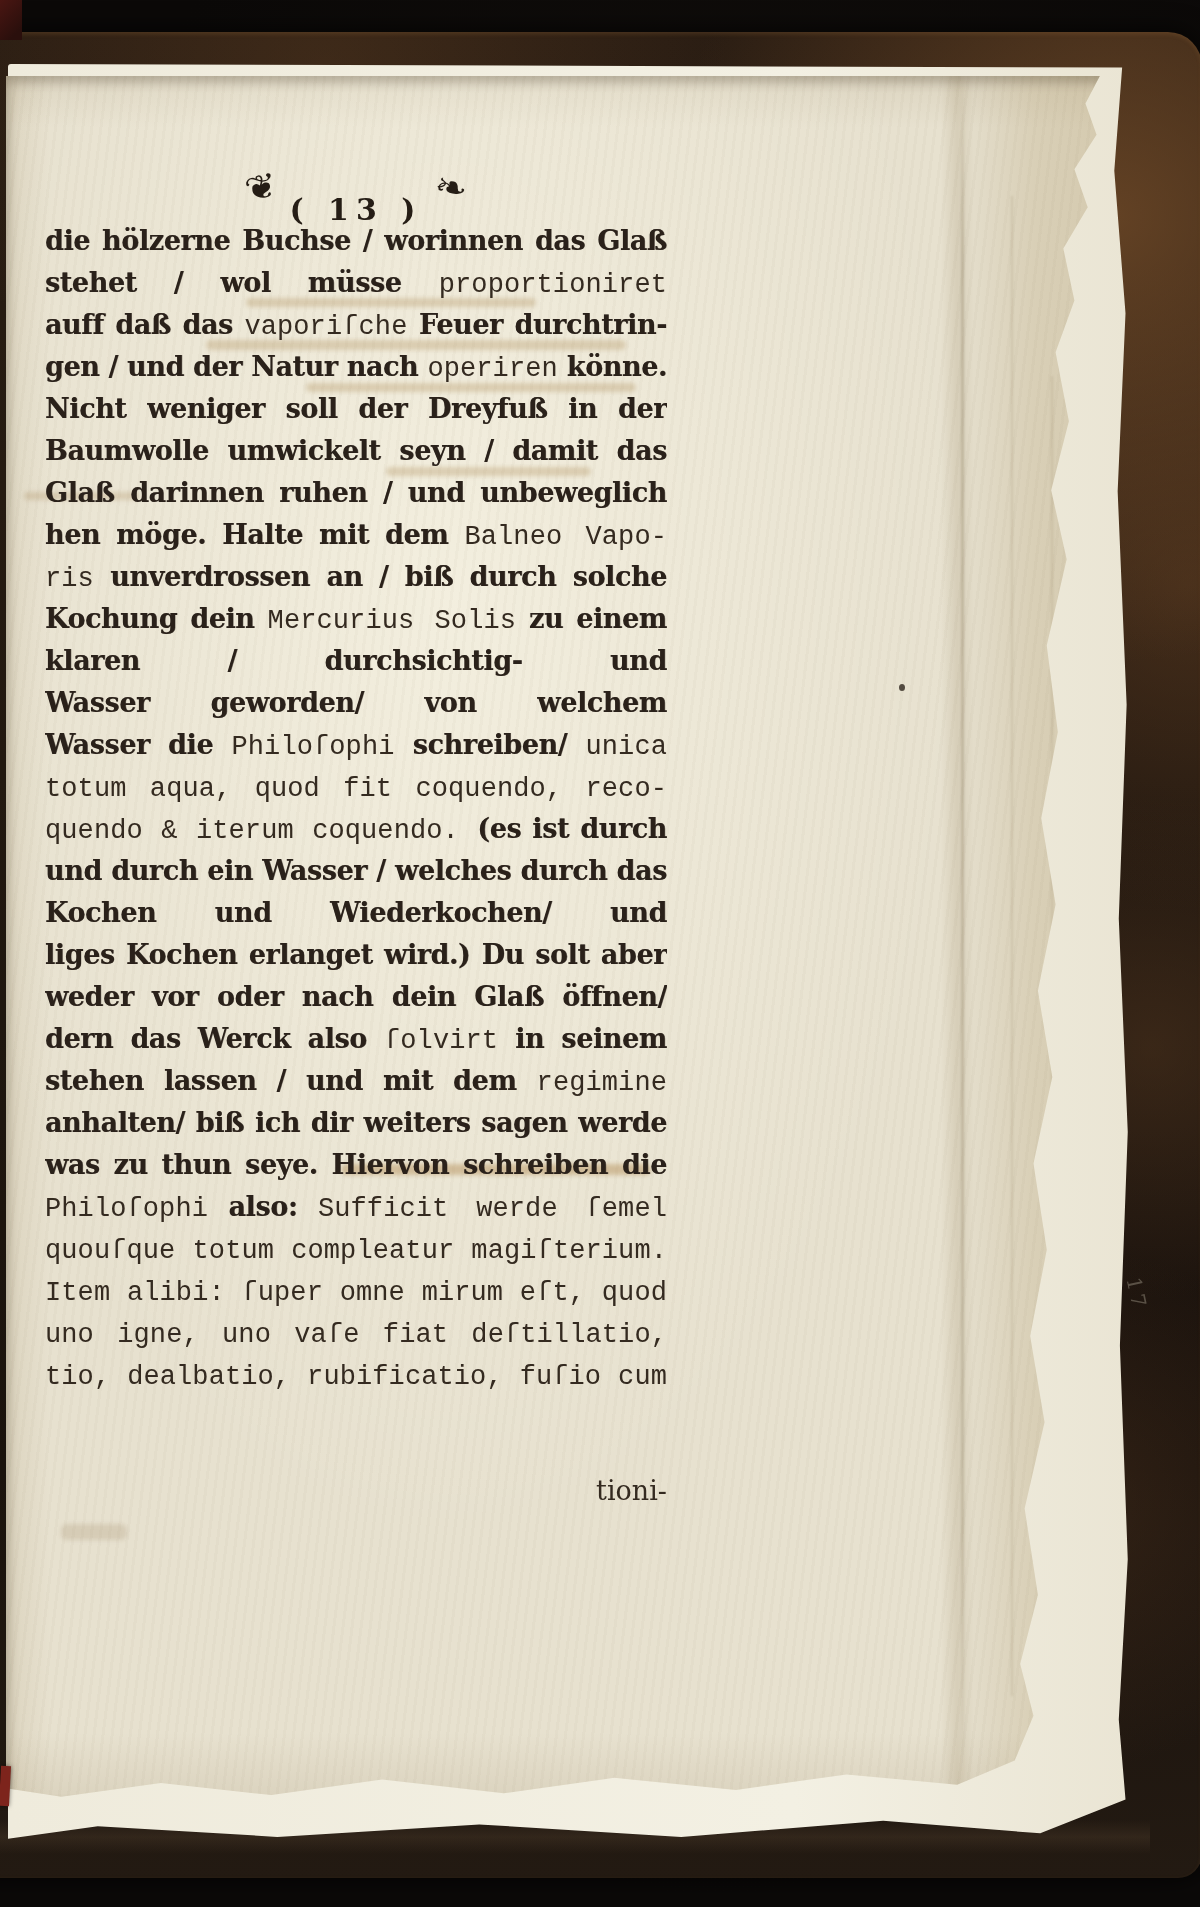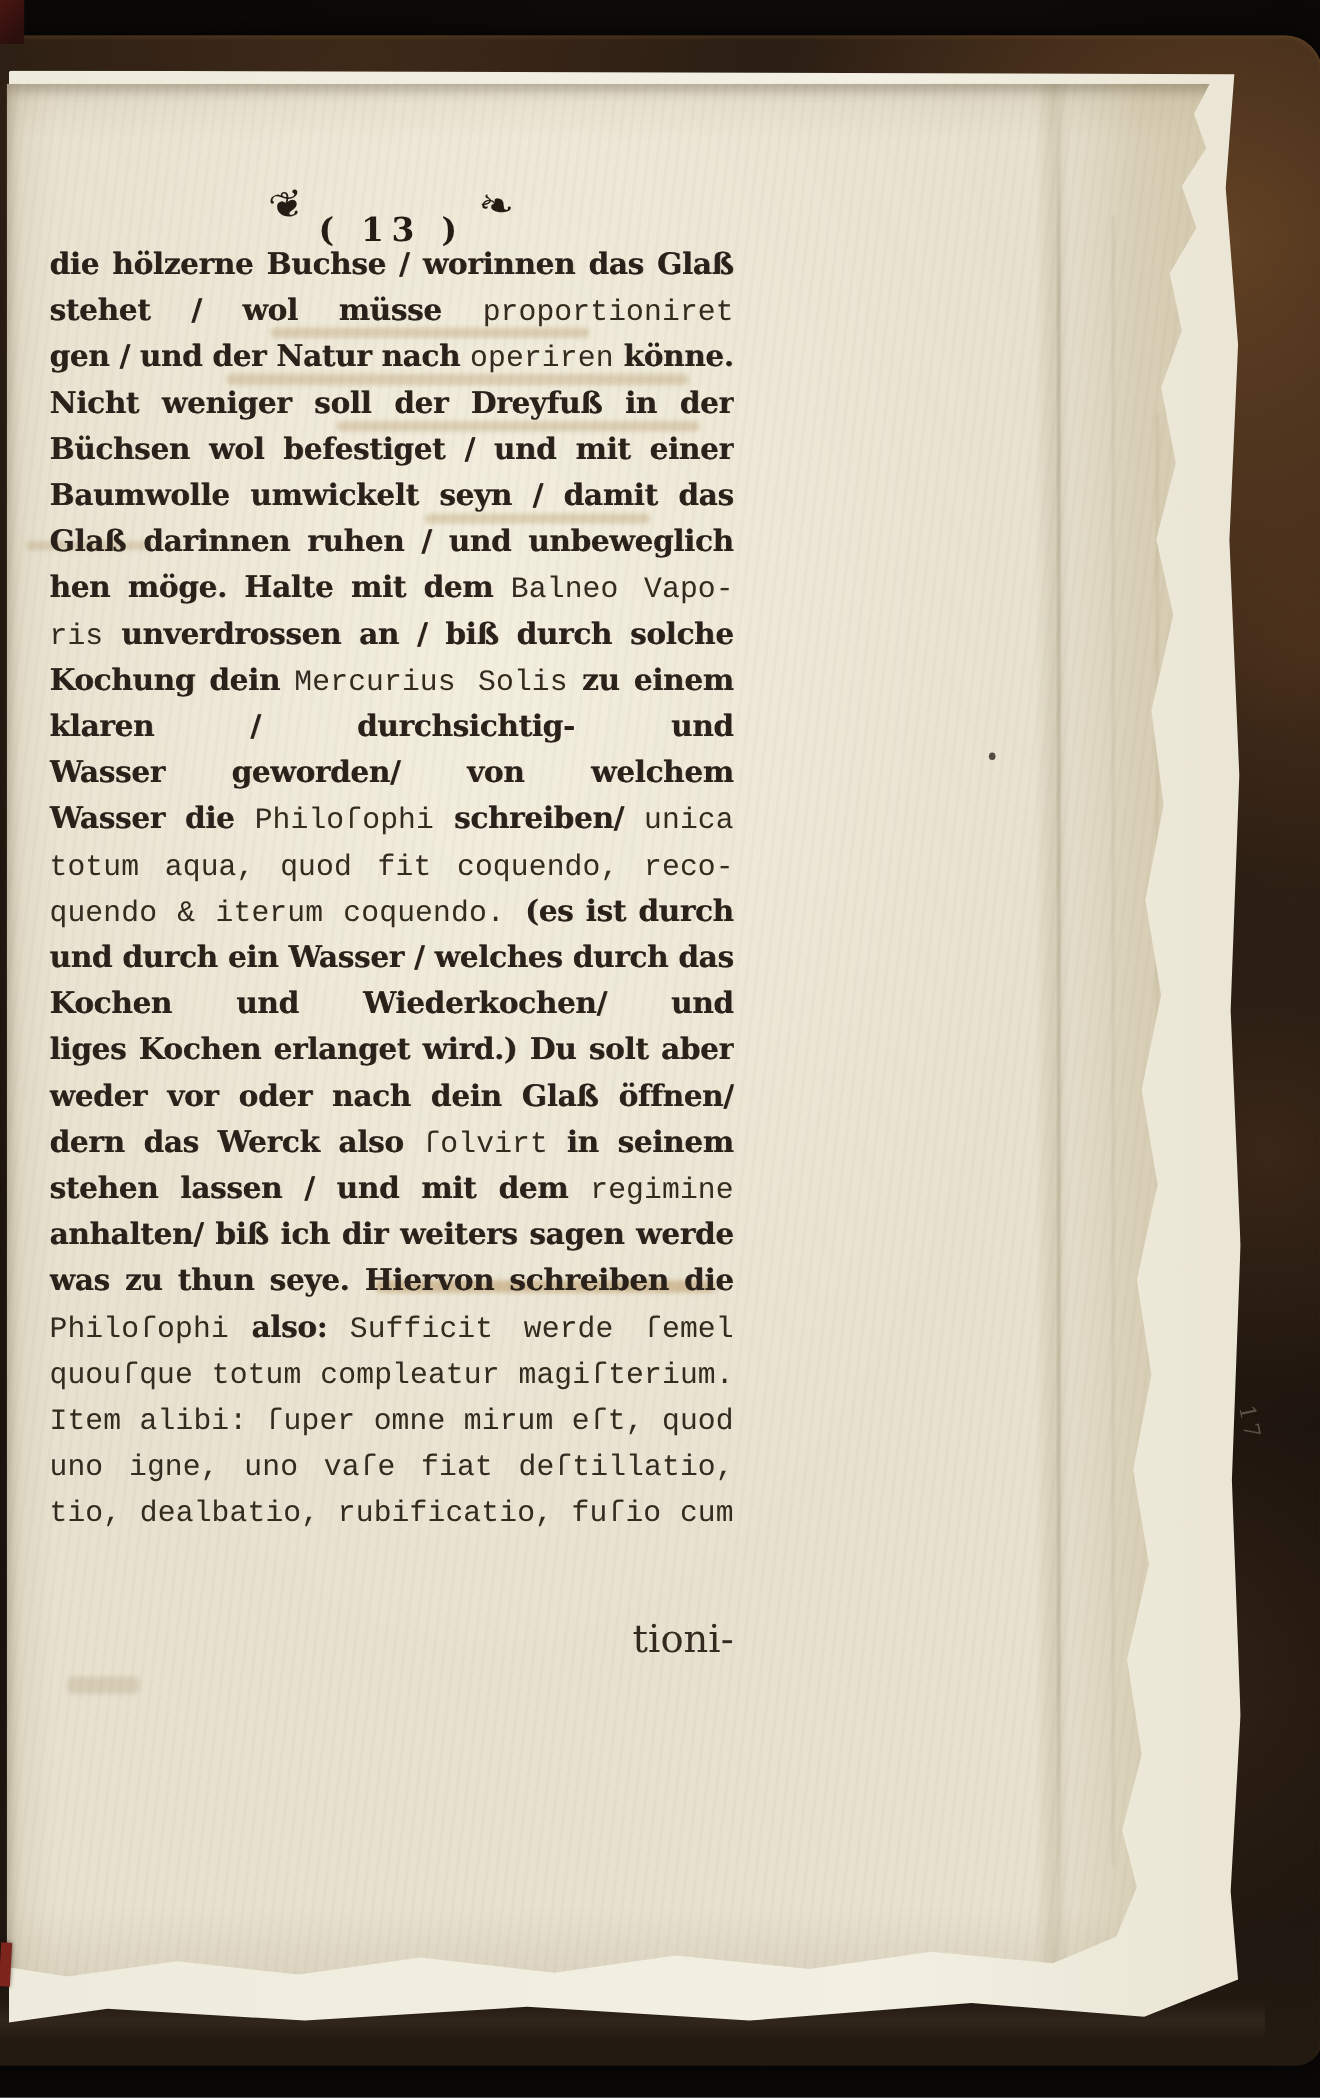--- a/index.html
+++ b/index.html
@@ -67,21 +67,21 @@
   }
   .line{
     height:42px;line-height:42px;font-size:27px;
     text-align:justify;text-align-last:justify;
     white-space:normal;overflow:hidden;
   }
   .frk{font-weight:700;letter-spacing:-.4px;text-shadow:.4px 0 0 rgba(42,33,26,.55);}
   .lat{font-weight:400;letter-spacing:.1px;color:#342a20;font-family:Liberation Mono, monospace;}
   .catchword{
     position:absolute;left:39px;top:1394px;width:622px;height:42px;line-height:42px;
-    font-size:35px;font-weight:400;color:#342a20;text-align:right;
+    font-size:27px;font-weight:400;color:#342a20;text-align:right;
   }
   
   .stain{position:absolute;background:rgba(164,124,68,.27);border-radius:6px;filter:blur(2px);}
   .stain.s1{left:240px;top:222px;width:290px;height:9px;}
   .stain.s2{left:200px;top:264px;width:420px;height:10px;}
   .stain.s3{left:300px;top:307px;width:330px;height:9px;}
   .stain.s4{left:380px;top:391px;width:205px;height:9px;}
   .stain.s5{left:18px;top:416px;width:115px;height:8px;background:rgba(150,112,60,.22);}
   .stain.s6{left:335px;top:1088px;width:310px;height:11px;background:rgba(170,128,66,.4);}
   .stain.s7{left:55px;top:1448px;width:66px;height:16px;background:rgba(140,112,70,.18);}
@@ -118,23 +118,23 @@
 
   <div class="header">
     <span class="orn left">❦</span>
     <span class="page-num">( 13 )</span>
     <span class="orn right">❧</span>
   </div>
 
   <div class="text-block">
       <div class="line"><span class="frk">die hölzerne Buchse / worinnen das Glaß</span></div>
       <div class="line"><span class="frk">stehet / wol müsse </span><span class="lat">proportioniret</span><span class="frk"> werden /</span></div>
+      <div class="line"><span class="frk">auff daß das </span><span class="lat">vaporiſche</span><span class="frk"> Feuer durchtrin-</span></div>
       <div class="line"><span class="frk">gen / und der Natur nach </span><span class="lat">operiren</span><span class="frk"> könne.</span></div>
       <div class="line"><span class="frk">Nicht weniger soll der Dreyfuß in der</span></div>
-      <div class="line"><span class="frk">Büchsen wol befestiget / und mit einer</span></div>
       <div class="line"><span class="frk">Baumwolle umwickelt seyn / damit das</span></div>
       <div class="line"><span class="frk">Glaß darinnen ruhen / und unbeweglich ste-</span></div>
       <div class="line"><span class="frk">hen möge. Halte mit dem </span><span class="lat">Balneo Vapo-</span></div>
       <div class="line"><span class="lat">ris</span><span class="frk"> unverdrossen an / biß durch solche stäte</span></div>
       <div class="line"><span class="frk">Kochung dein </span><span class="lat">Mercurius Solis</span><span class="frk"> zu einem</span></div>
       <div class="line"><span class="frk">klaren / durchsichtig- und Crystallinischen</span></div>
       <div class="line"><span class="frk">Wasser geworden/ von welchem herrlichen</span></div>
       <div class="line"><span class="frk">Wasser die </span><span class="lat">Philoſophi</span><span class="frk"> schreiben/ </span><span class="lat">unica per</span></div>
       <div class="line"><span class="lat">totum aqua, quod fit coquendo, reco-</span></div>
       <div class="line"><span class="lat">quendo &amp; iterum coquendo. </span><span class="frk">(es ist durch</span></div>

